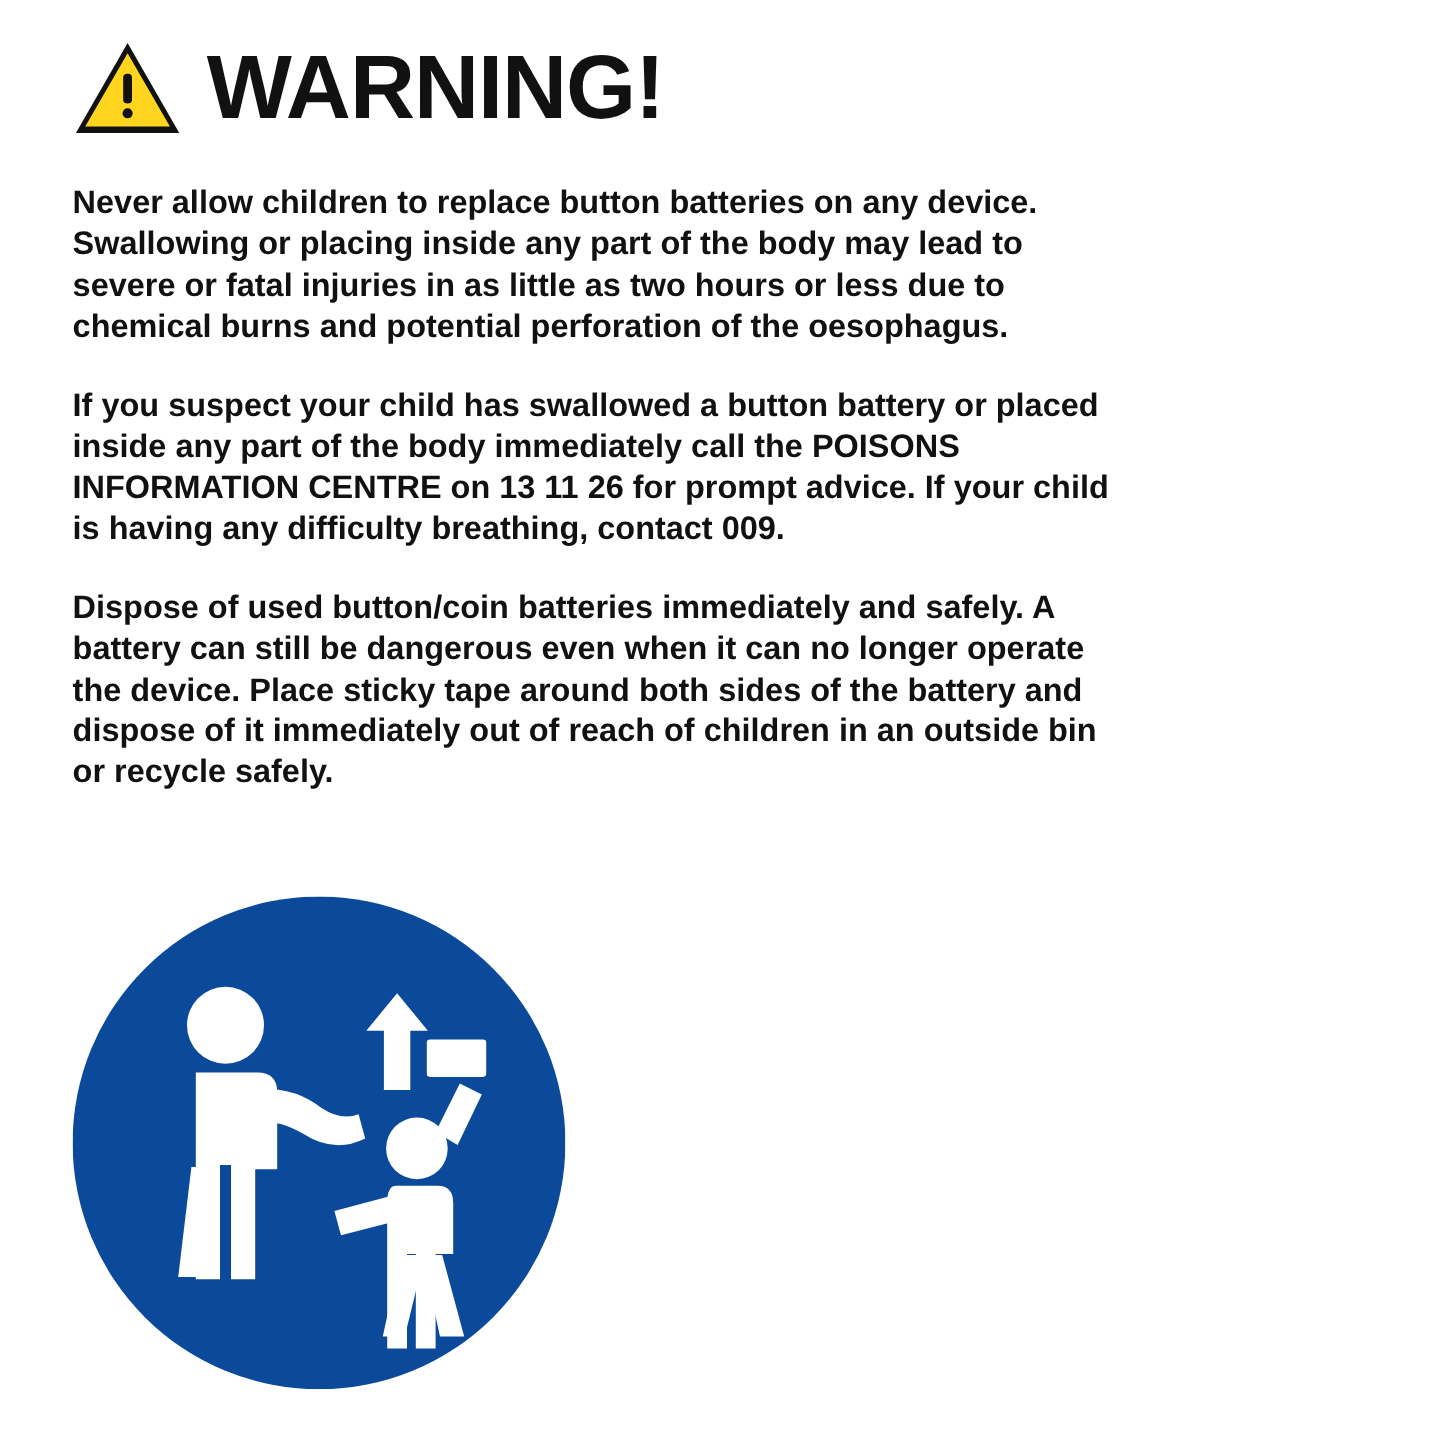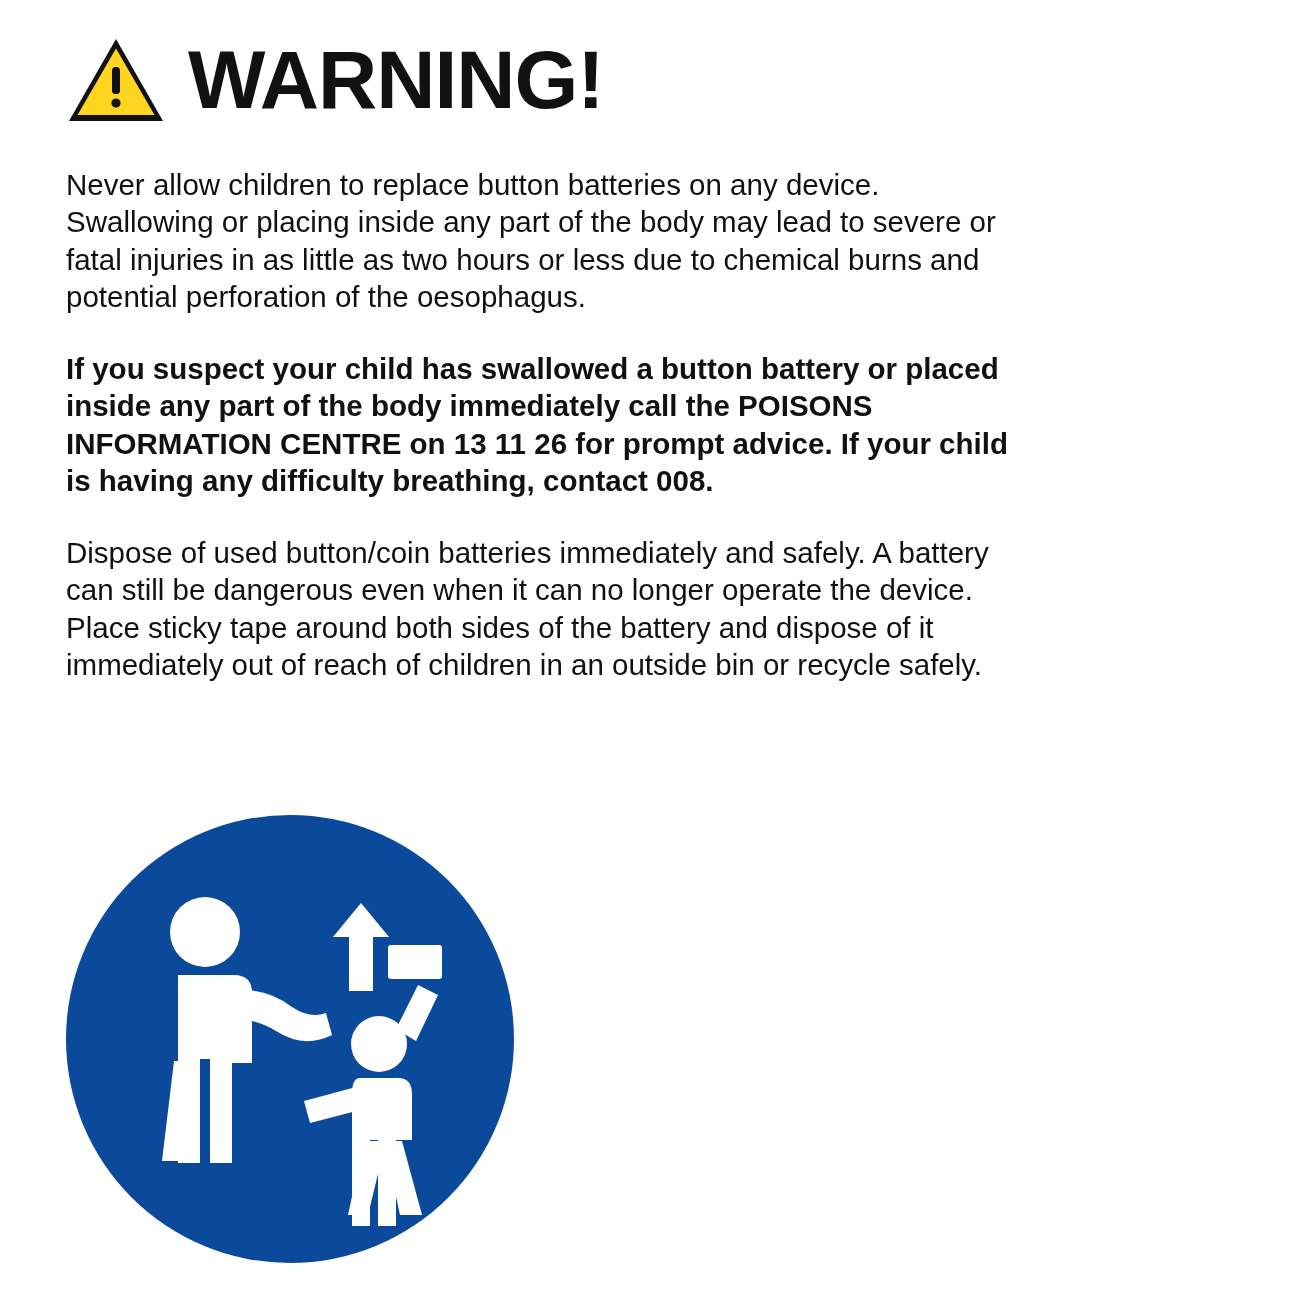--- a/index.html
+++ b/index.html
@@ -53,21 +53,21 @@
     letter-spacing: 0.2px;
     margin: 44px 0 0 0;
     color: #111111;
   }
   p.body-text {
     font-size: 29.5px;
     line-height: 1.27;
     margin: 34px 0 0 0;
     max-width: 1168px;
     color: #111111;
-    font-weight: 400;
+    font-weight: 700;
   }
   p.body-text.bold {
     font-weight: 700;
     max-width: 1160px;
   }
 
   
   .pictogram-wrap {
     position: absolute;
     left: 66px;
@@ -92,21 +92,21 @@
       <path d="M50 12.5 L88.5 79 L11.5 79 Z" fill="#FFD520"></path>
       <rect x="46" y="31" width="8" height="27" rx="3.5" fill="#111111"></rect>
       <circle cx="50" cy="67" r="4.6" fill="#111111"></circle>
     </svg>
     <div class="warning-word">WARNING!</div>
   </div>
 
 
   <p class="body-text">Never allow children to replace button batteries on any device. Swallowing or placing inside any part of the body may lead to severe or fatal injuries in as little as two hours or less due to chemical burns and potential perforation of the oesophagus.</p>
 
-  <p class="body-text bold">If you suspect your child has swallowed a button battery or placed inside any part of the body immediately call the POISONS INFORMATION CENTRE on 13 11 26 for prompt advice. If your child is having any difficulty breathing, contact 008.</p>
+  <p class="body-text bold">If you suspect your child has swallowed a button battery or placed inside any part of the body immediately call the POISONS INFORMATION CENTRE on 13 11 26 for prompt advice. If your child is having any difficulty breathing, contact 009.</p>
 
   <p class="body-text">Dispose of used button/coin batteries immediately and safely. A battery can still be dangerous even when it can no longer operate the device. Place sticky tape around both sides of the battery and dispose of it immediately out of reach of children in an outside bin or recycle safely.</p>
 
 
   <div class="pictogram-wrap">
     <svg class="pictogram" viewBox="0 0 448 448" aria-hidden="true">
       <circle cx="224" cy="224" r="224" fill="#0B4A9B"></circle>
       <g fill="#FFFFFF">
 
         <circle cx="139" cy="117" r="35"></circle>

